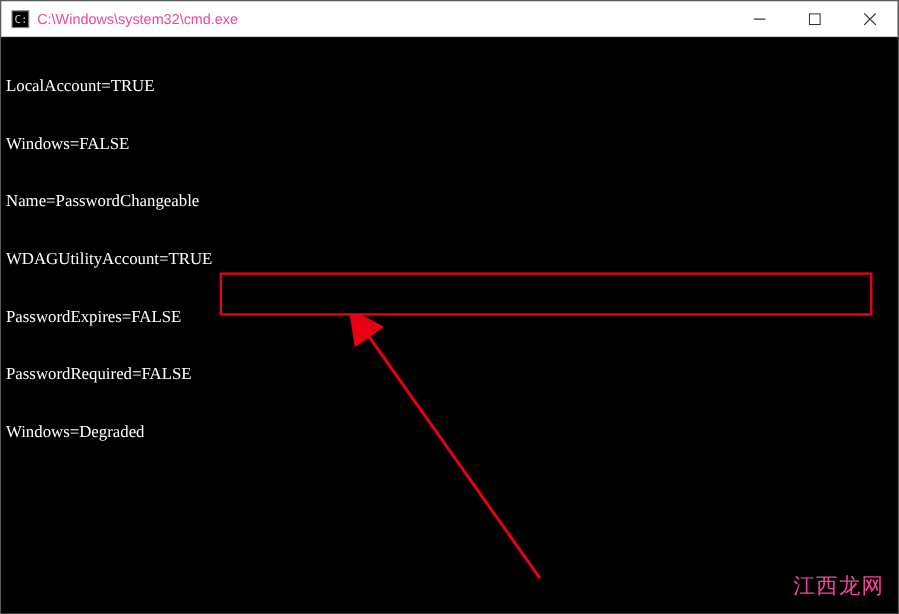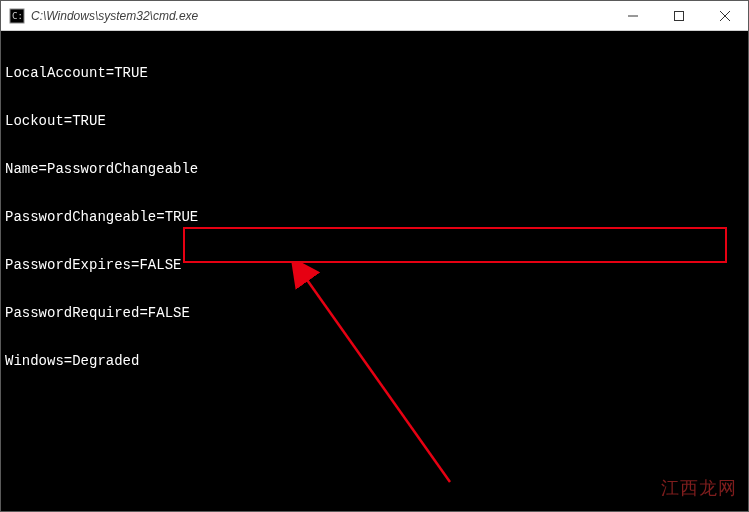--- a/index.html
+++ b/index.html
@@ -38,23 +38,22 @@
       display: flex;
       align-items: center;
       justify-content: center;
     }
     .titlebar-icon svg {
       width: 16px;
       height: 16px;
     }
     .titlebar-text {
       font-size: 12px;
-      color: #404040;
+      color: #ec4899;
       flex: 1;
-      font-style: italic;
     }
     .window-controls {
       display: flex;
       height: 100%;
     }
     .window-button {
       width: 46px;
       height: 100%;
       display: flex;
       align-items: center;
@@ -63,21 +62,21 @@
       font-size: 10px;
     }
     .window-button svg {
       width: 10px;
       height: 10px;
     }
     .terminal {
       flex: 1;
       background: #000000;
       color: #ffffff;
-      font-family: Liberation Mono, monospace;
+      font-family: Liberation Serif, serif;
       font-size: 14px;
       line-height: 16px;
       padding: 2px 4px;
       white-space: pre;
       overflow: hidden;
       position: relative;
     }
     .terminal-line {
       white-space: pre;
     }
@@ -95,21 +94,21 @@
       left: 290px;
       top: 262px;
       width: 180px;
       height: 230px;
       pointer-events: none;
     }
     .watermark {
       position: absolute;
       right: 12px;
       bottom: 12px;
-      color: #7f1d1d;
+      color: #ec4899;
       font-size: 18px;
       font-weight: 500;
       font-family: "Microsoft YaHei", sans-serif;
       letter-spacing: 1px;
     }
   </style>
 </head>
 <body>
 
 <div class="window">
@@ -135,23 +134,23 @@
       <div class="window-button">
         <svg viewBox="0 0 10 10">
             <line x1="0" y1="0" x2="10" y2="10" stroke="#333333" stroke-width="1"></line>
             <line x1="10" y1="0" x2="0" y2="10" stroke="#333333" stroke-width="1"></line>
           </svg>
       </div>
     </div>
   </div>
   <div class="terminal">
     <div class="terminal-line">LocalAccount=TRUE</div>
-    <div class="terminal-line">Lockout=TRUE</div>
+    <div class="terminal-line">Windows=FALSE</div>
     <div class="terminal-line">Name=PasswordChangeable</div>
-    <div class="terminal-line">PasswordChangeable=TRUE</div>
+    <div class="terminal-line">WDAGUtilityAccount=TRUE</div>
     <div class="terminal-line">PasswordExpires=FALSE</div>
     <div class="terminal-line">PasswordRequired=FALSE</div>
     <div class="terminal-line">Windows=Degraded</div>
     <div class="terminal-line"></div>
     <div class="terminal-line"></div>
     
   </div>
 </div>
 
 <div class="highlight-box"></div>

